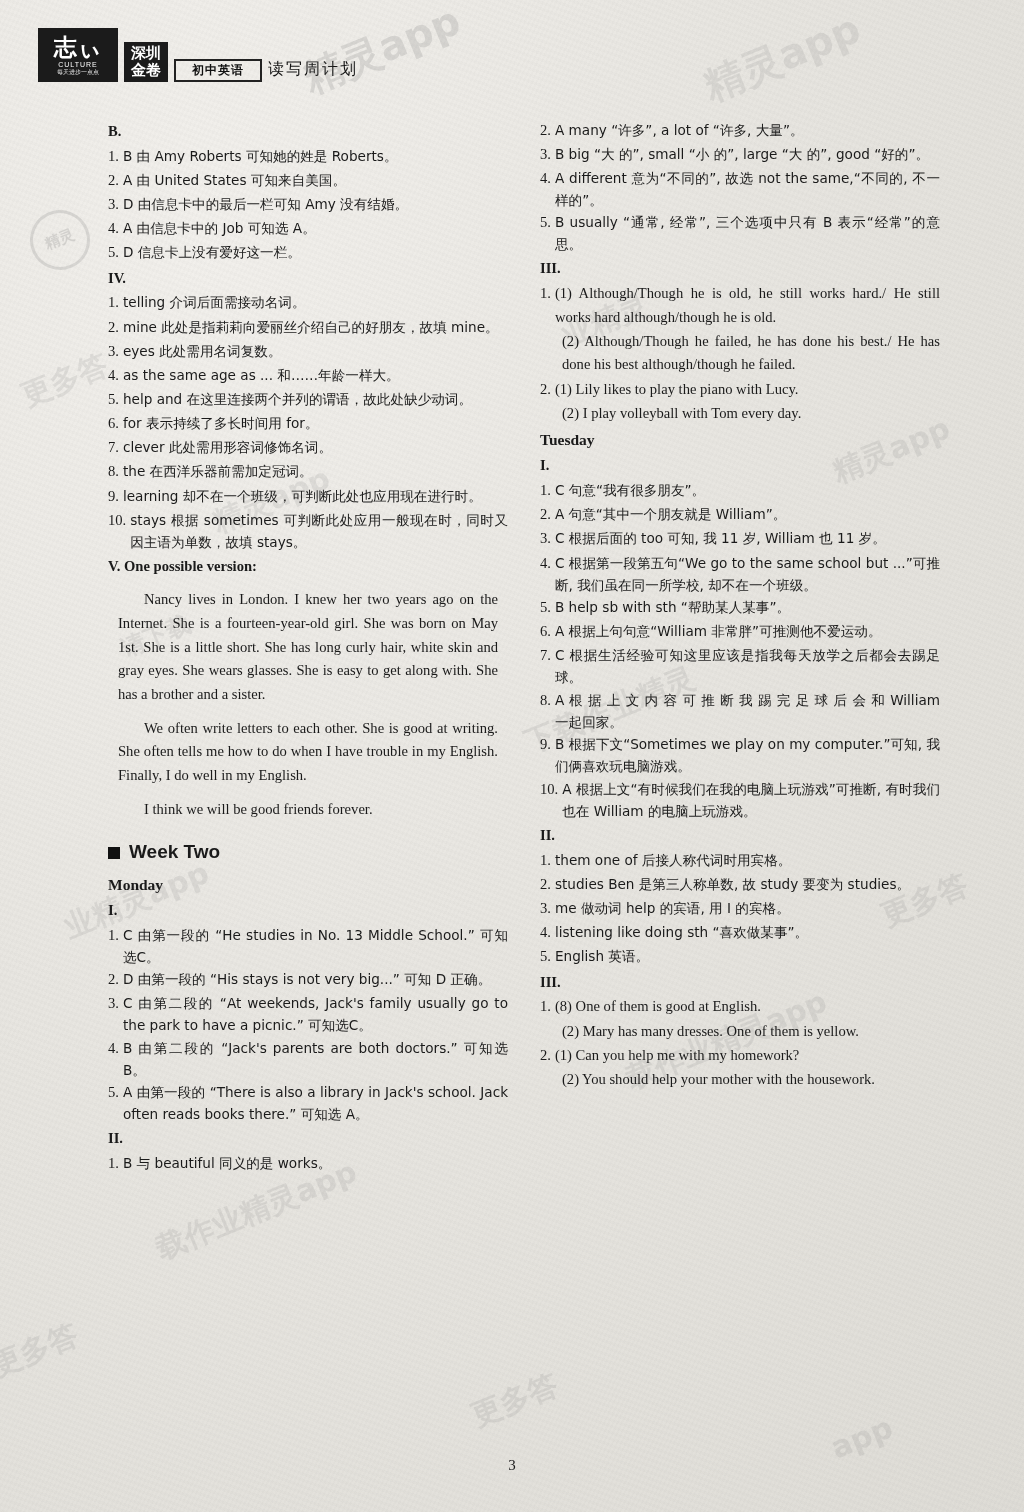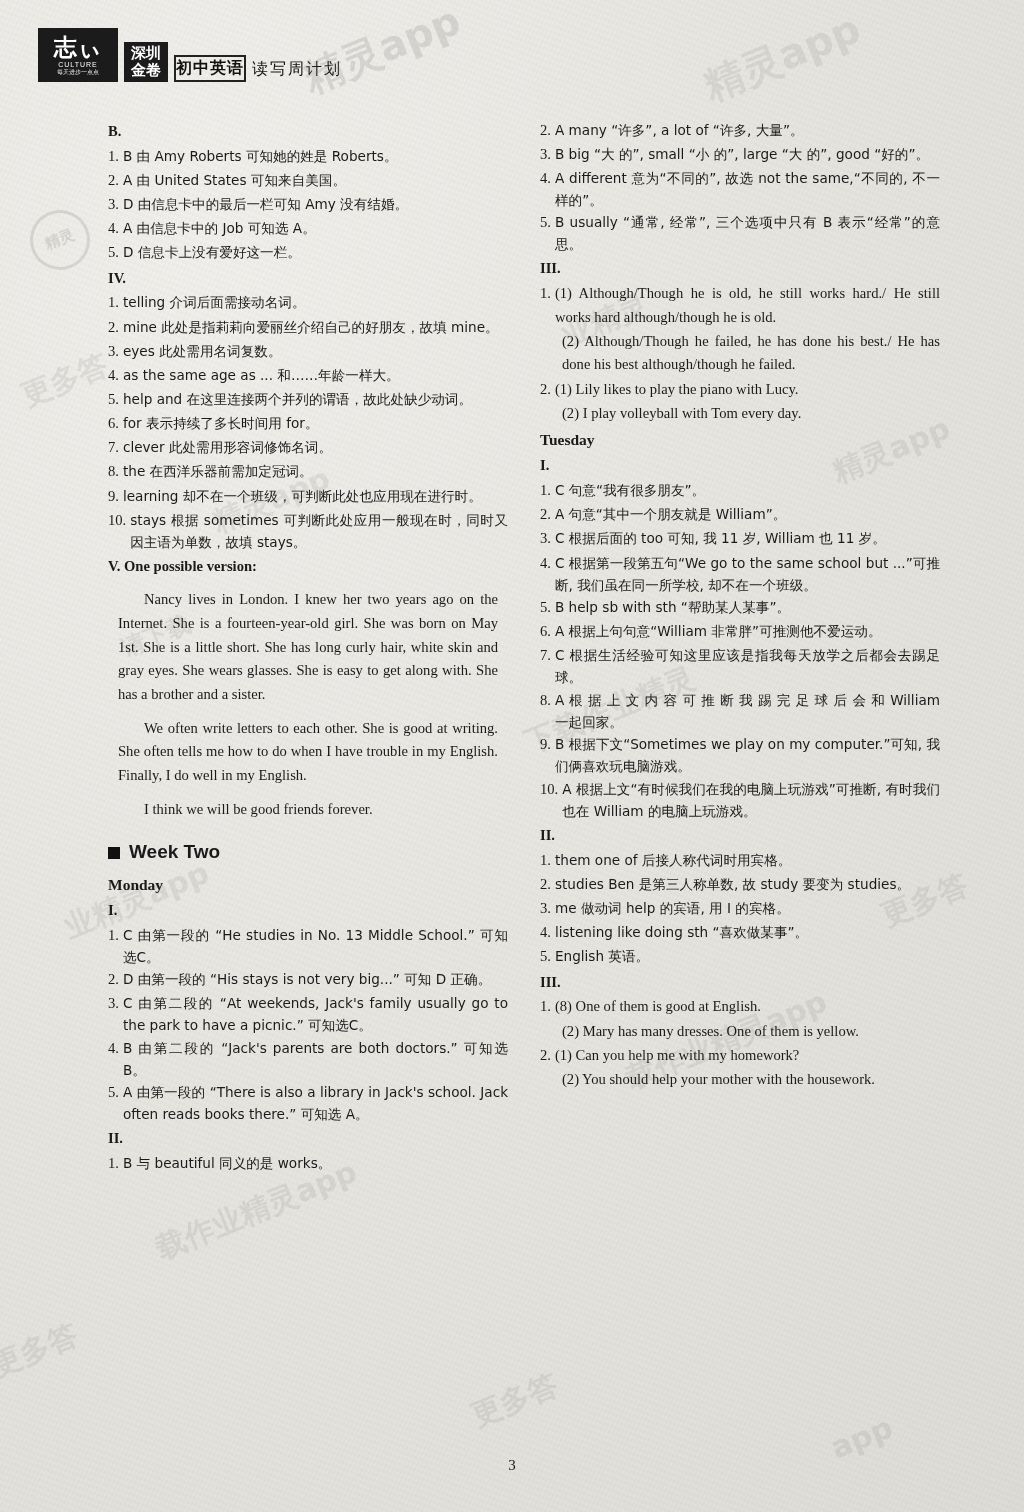--- a/index.html
+++ b/index.html
@@ -33,22 +33,22 @@
     line-height:1;position:relative;
   }
   .logo-box .cn{font-family:"DejaVu Sans",sans-serif;font-size:23px;font-weight:bold;letter-spacing:1px;}
   .logo-box .en{font-size:7px;letter-spacing:1px;margin-top:2px;font-family:"Liberation Sans",sans-serif;}
   .logo-box .sub{font-size:6px;margin-top:1px;font-family:"DejaVu Sans",sans-serif;opacity:.85;}
   .brand2{
     background:#1b1b1b;color:#fff;padding:3px 7px;font-family:"DejaVu Sans",sans-serif;
     font-size:15px;font-weight:bold;line-height:1.15;text-align:center;
   }
   .brand3{
-    font-family:"DejaVu Sans",sans-serif;font-size:16px;font-weight:bold;color:#111;
-    border:2px solid #222;padding:1px 0;letter-spacing:1px;
+    font-family:"DejaVu Sans",sans-serif;font-size:12px;font-weight:bold;color:#111;
+    border:2px solid #222;padding:1px 16px;letter-spacing:1px;
   }
   .brand4{
     font-family:Liberation Serif, serif;font-size:16px;color:#111;letter-spacing:2px;
     padding-bottom:2px;
   }
   
   .cols{
     position:absolute;left:108px;top:118px;width:832px;height:1270px;
     display:flex;gap:32px;
   }

